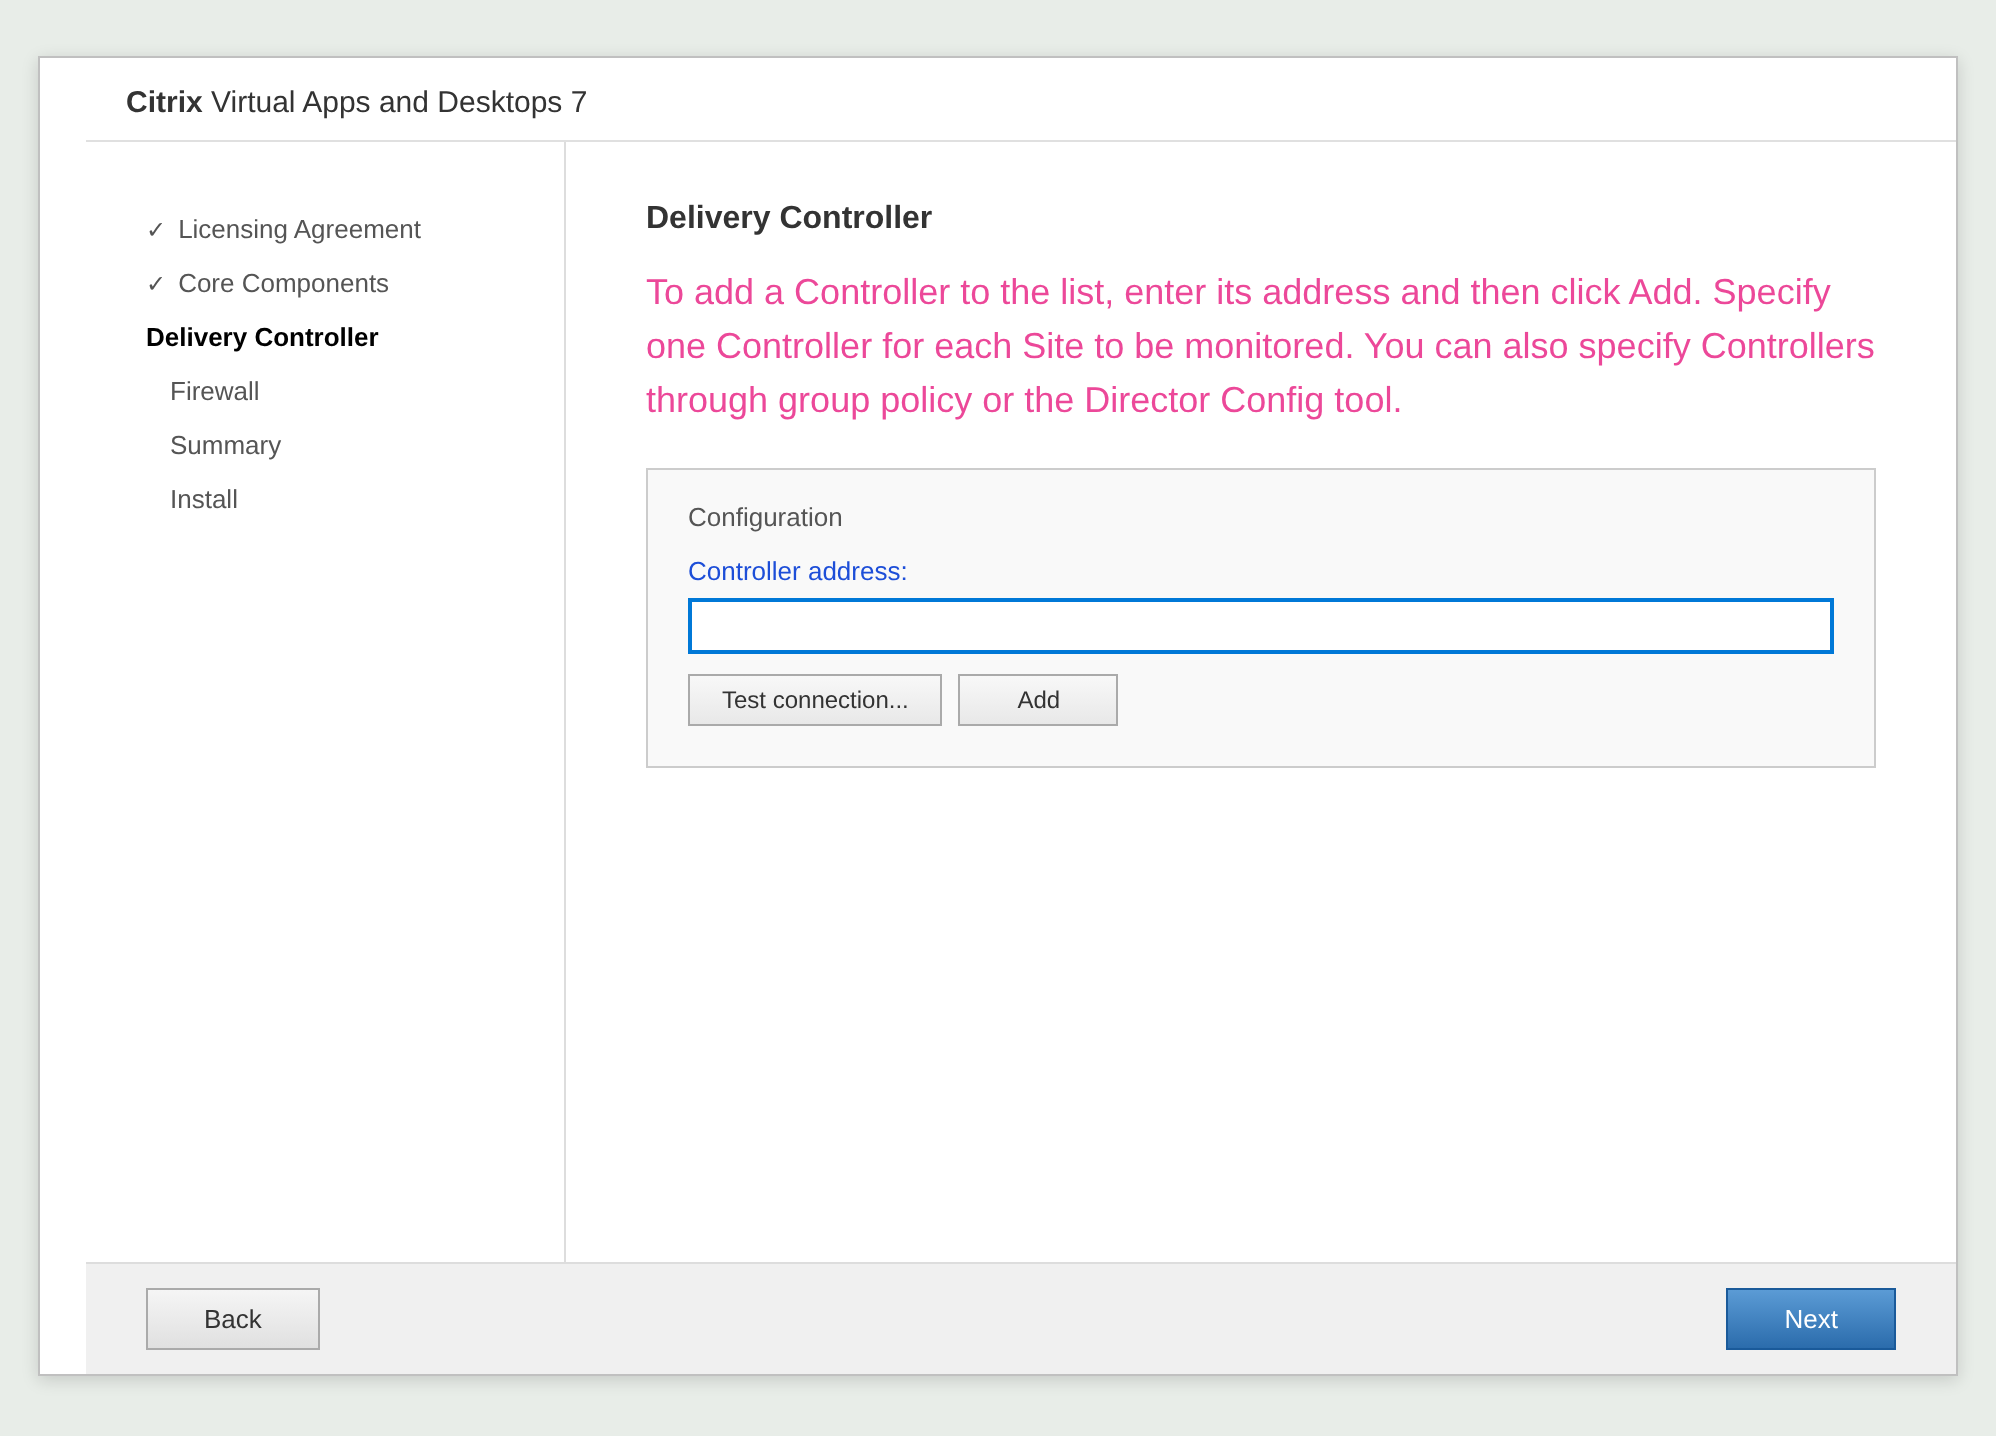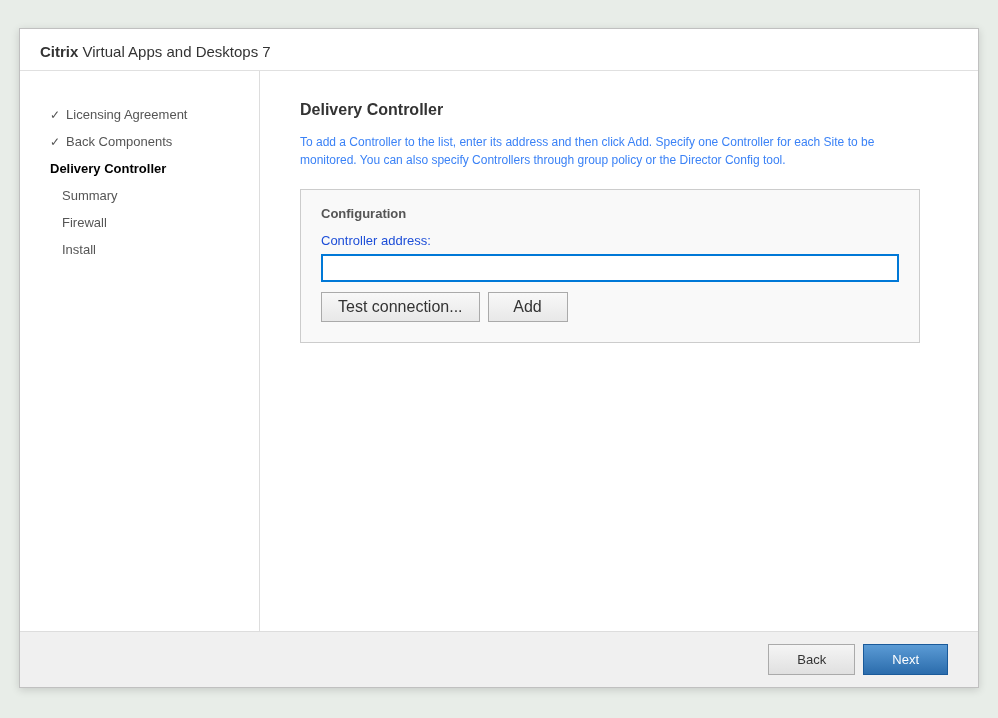--- a/index.html
+++ b/index.html
@@ -20,20 +20,21 @@
 
     .window {
       width: 960px;
       height: 660px;
       margin: 28px auto 0;
       background: #fff;
       border: 1px solid #c0c0c0;
       box-shadow: 0 2px 8px rgba(0,0,0,0.15);
       display: flex;
       flex-direction: column;
+      padding-left: 23px;
     }
 
     .title-bar {
       background: #fff;
       padding: 14px 20px 10px 20px;
       border-bottom: 1px solid #e0e0e0;
       display: flex;
       align-items: center;
     }
 
@@ -102,39 +103,39 @@
     }
 
     .page-title {
       font-size: 16px;
       font-weight: 600;
       color: #333;
       margin-bottom: 14px;
     }
 
     .description {
-      font-size: 12px;
-      color: #3b82f6;
+      font-size: 18px;
+      color: #ec4899;
       line-height: 1.5;
       margin-bottom: 20px;
       max-width: 620px;
     }
 
     .config-section {
       border: 1px solid #ccc;
       background: #f9f9f9;
       padding: 16px 20px 20px 20px;
       max-width: 620px;
     }
 
     .config-section-title {
       font-size: 13px;
       color: #555;
       margin-bottom: 12px;
-      font-weight: 700;
+      font-weight: 400;
     }
 
     .field-label {
       font-size: 13px;
       color: #1d4ed8;
       margin-bottom: 6px;
     }
 
     .controller-input {
       width: 100%;
@@ -148,35 +149,35 @@
     }
 
     .button-row {
       margin-top: 10px;
       display: flex;
       gap: 8px;
     }
 
     .btn {
       padding: 5px 16px;
-      font-size: 16px;
+      font-size: 12px;
       border: 1px solid #aaa;
       background: linear-gradient(to bottom, #f8f8f8, #e8e8e8);
       color: #333;
       cursor: pointer;
       min-width: 80px;
     }
 
     .footer {
       height: 56px;
       background: #f0f0f0;
       border-top: 1px solid #ddd;
       display: flex;
       align-items: center;
-      justify-content: flex-end;
+      justify-content: space-between;
       padding: 0 30px;
       gap: 8px;
     }
 
     .footer-btn {
       padding: 7px 28px;
       font-size: 13px;
       cursor: pointer;
       border: 1px solid #aaa;
       background: linear-gradient(to bottom, #f5f5f5, #e0e0e0);
@@ -207,33 +208,33 @@
 
     <div class="sidebar">
 
       <div class="sidebar-item completed">
         <span class="check-icon">✓</span>
         <span>Licensing Agreement</span>
       </div>
 
       <div class="sidebar-item completed">
         <span class="check-icon">✓</span>
-        <span>Back Components</span>
+        <span>Core Components</span>
       </div>
 
       <div class="sidebar-item active">
         <span>Delivery Controller</span>
       </div>
 
       <div class="sidebar-item inactive">
+        <span>Firewall</span>
+      </div>
+
+      <div class="sidebar-item inactive">
         <span>Summary</span>
-      </div>
-
-      <div class="sidebar-item inactive">
-        <span>Firewall</span>
       </div>
 
       <div class="sidebar-item inactive">
         <span>Install</span>
       </div>
 
 
     </div>
 
     <div class="main-content">

